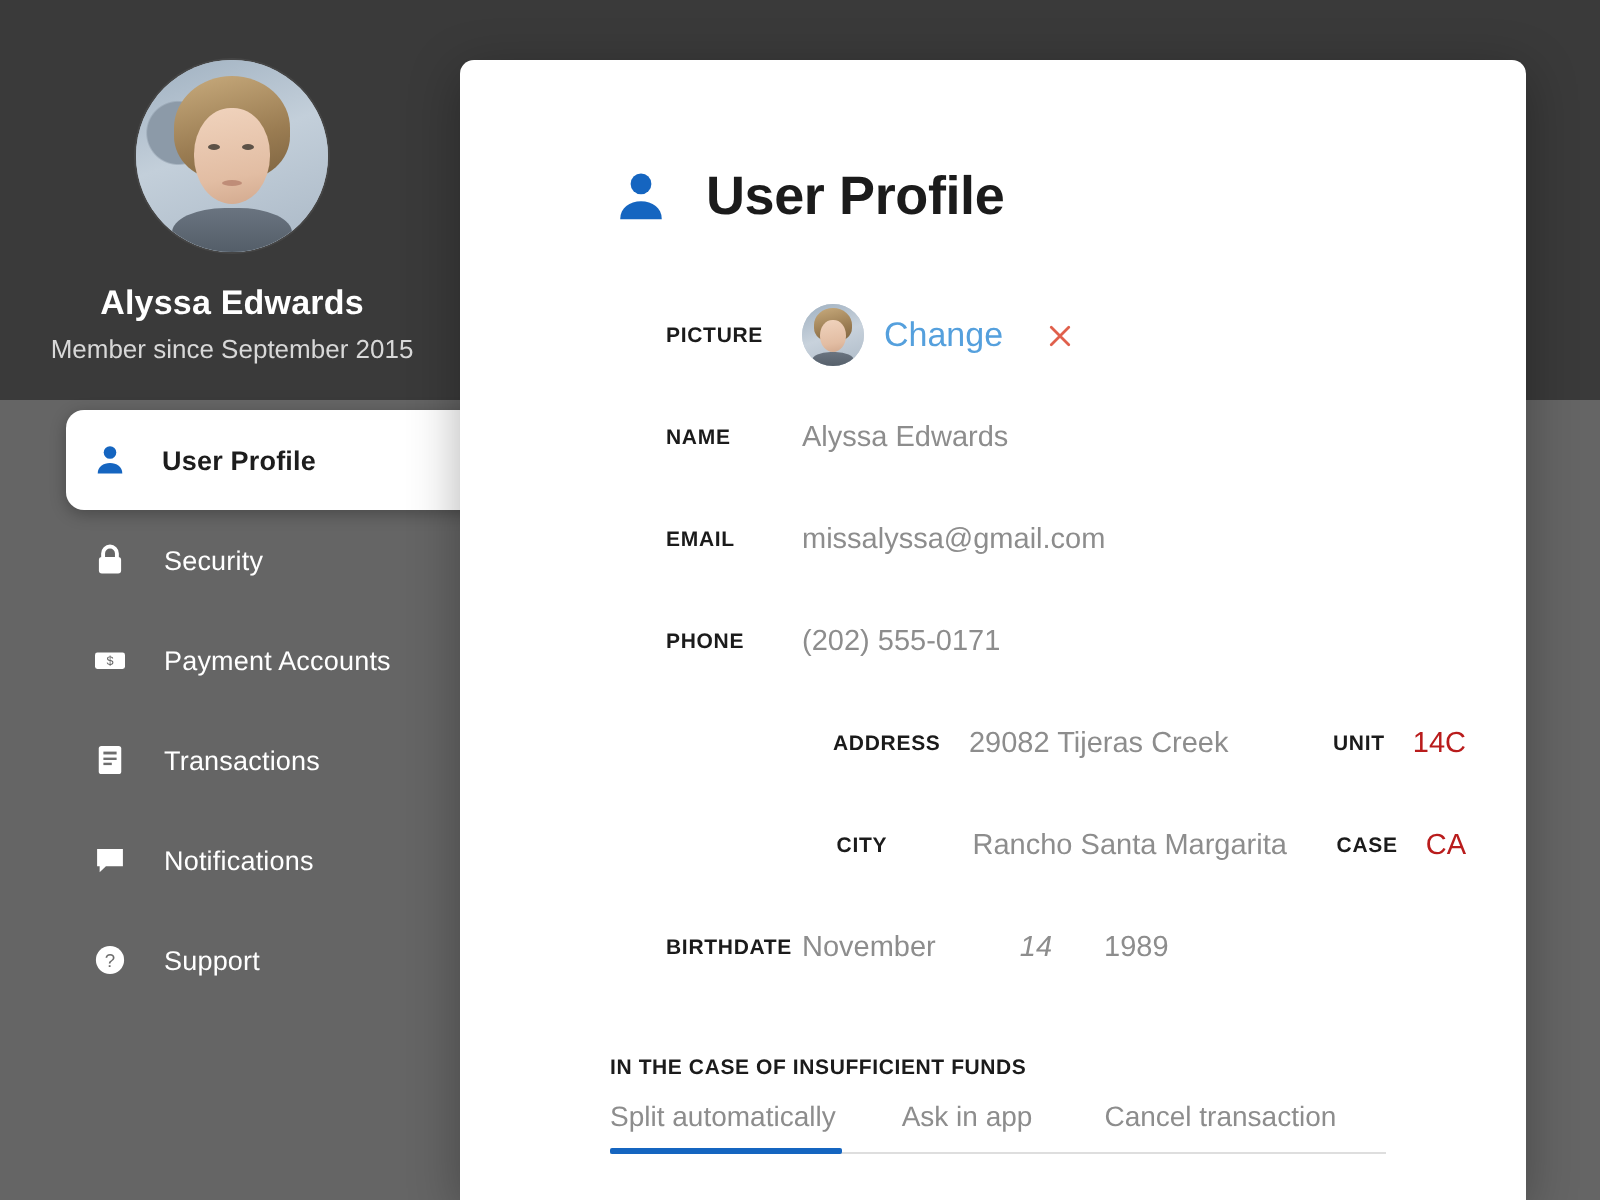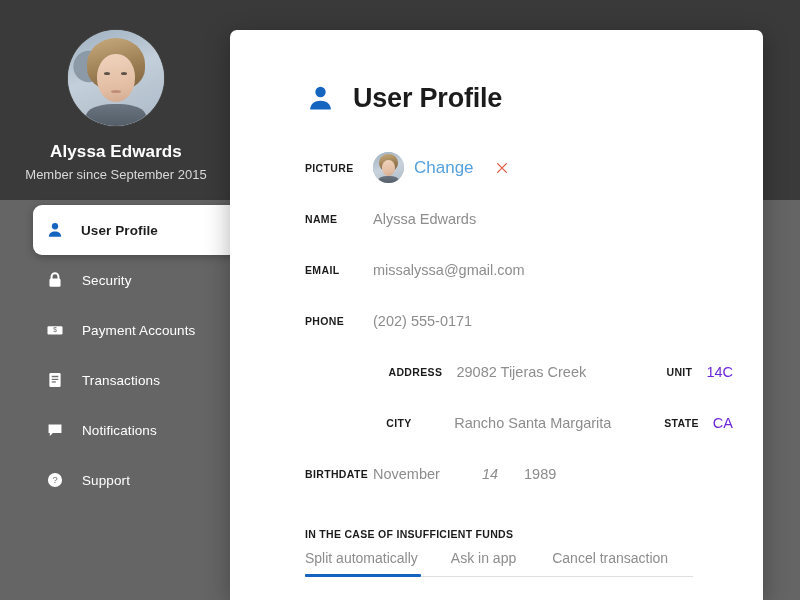--- a/index.html
+++ b/index.html
@@ -193,20 +193,21 @@
     align-items: center;
     height: 51px;
   }
   .lbl {
     font-size: 10.5px;
     font-weight: bold;
     color: #1b1b1b;
     letter-spacing: 0.35px;
     width: 68px;
     flex: 0 0 68px;
+    margin-left: 28px;
   }
   .val {
     font-size: 14.5px;
     color: #8d8d8d;
   }
   .pic-thumb {
     width: 31px; height: 31px;
     border-radius: 50%;
     overflow: hidden;
     position: relative;
@@ -240,21 +241,21 @@
   .row-split .left { display: flex; align-items: center; width: 278px; flex: 0 0 278px; }
   .row-split .right { display: flex; align-items: center; }
   .lbl-sm {
     font-size: 10.5px;
     font-weight: bold;
     color: #1b1b1b;
     letter-spacing: 0.35px;
   }
   .val-sm {
     font-size: 14.5px;
-    color: #6d28d9;
+    color: #b91c1c;
     margin-left: 14px;
   }
 
   .bd-part { font-size: 14.5px; color: #8d8d8d; }
   .bd-day { margin-left: 42px; font-style: italic; }
   .bd-year { margin-left: 26px; }
 
   
   .section-label {
     margin-top: 29px;
@@ -440,21 +441,21 @@
           <span class="val-sm">14C</span>
         </span>
       </div>
 
       <div class="row row-split">
         <span class="left">
           <span class="lbl">CITY</span>
           <span class="val">Rancho Santa Margarita</span>
         </span>
         <span class="right">
-          <span class="lbl-sm">STATE</span>
+          <span class="lbl-sm">CASE</span>
           <span class="val-sm">CA</span>
         </span>
       </div>
 
       <div class="row">
         <span class="lbl">BIRTHDATE</span>
         <span class="bd-part">November</span>
         <span class="bd-part bd-day">14</span>
         <span class="bd-part bd-year">1989</span>
       </div>

